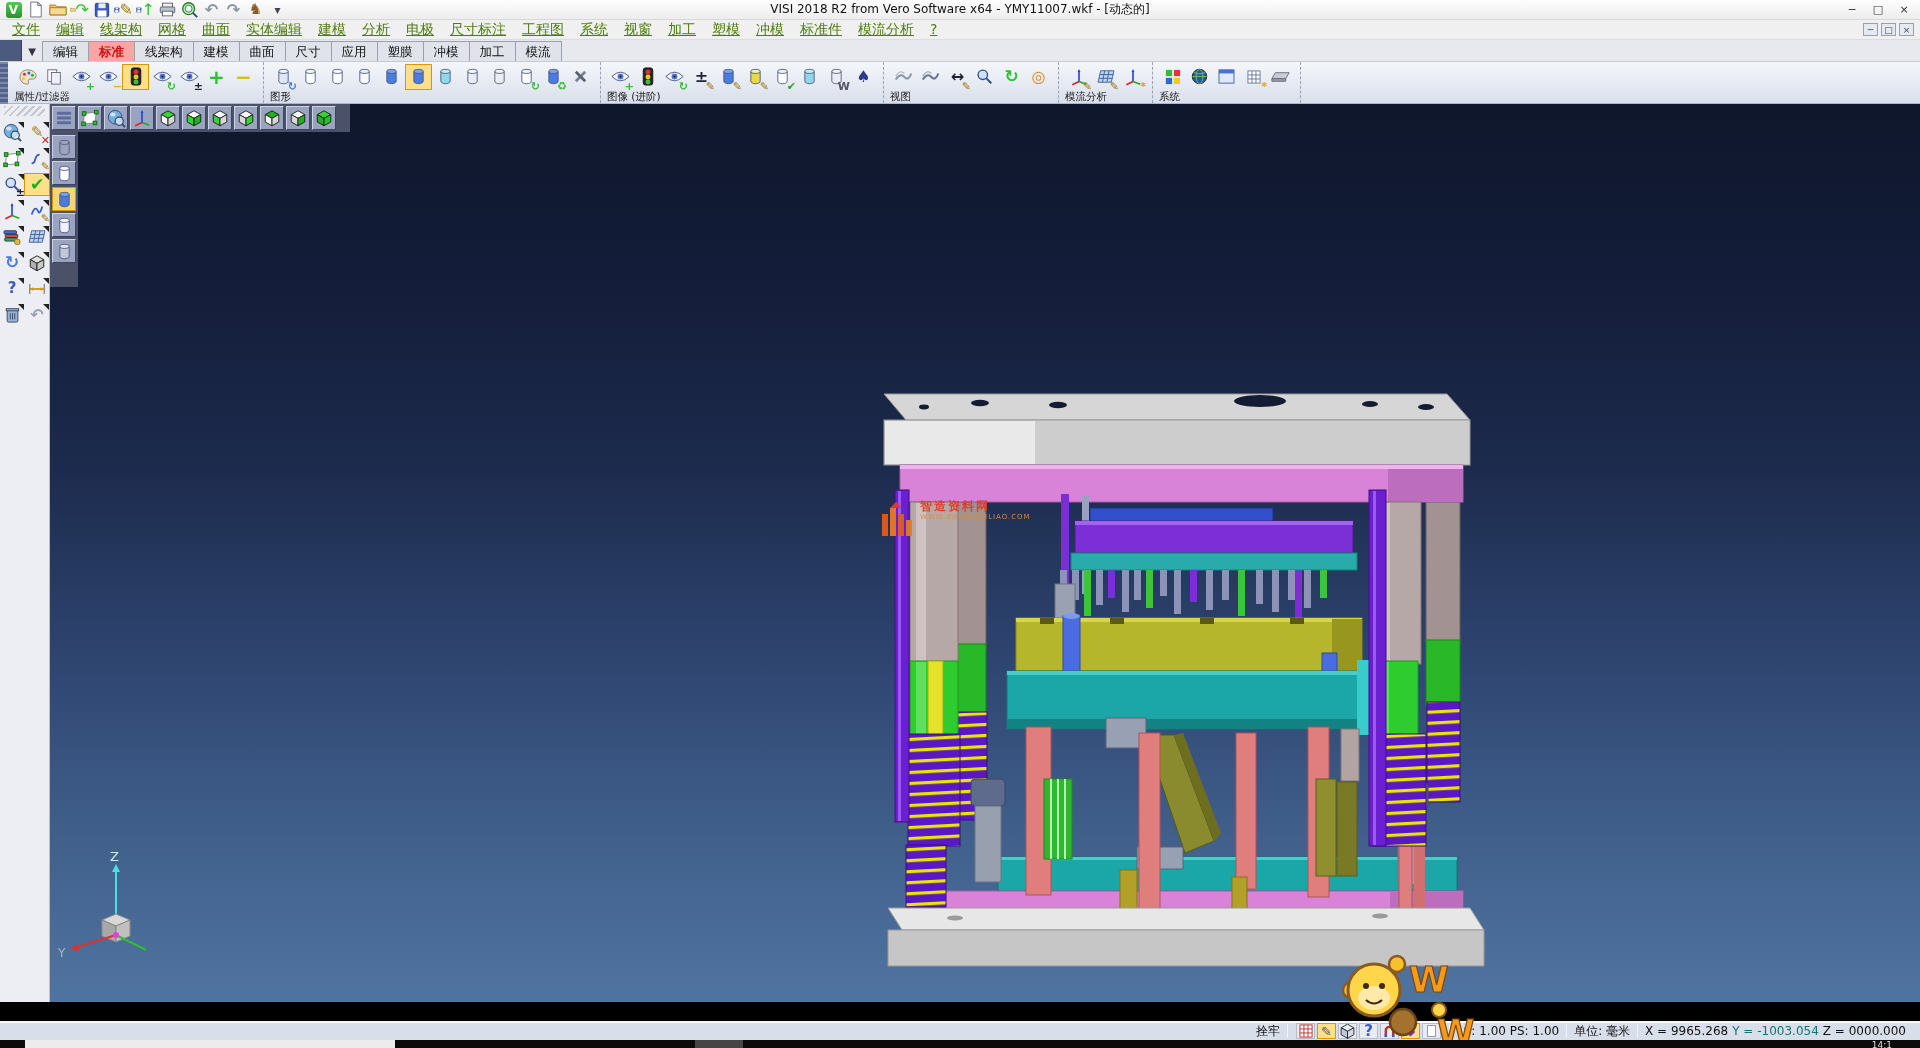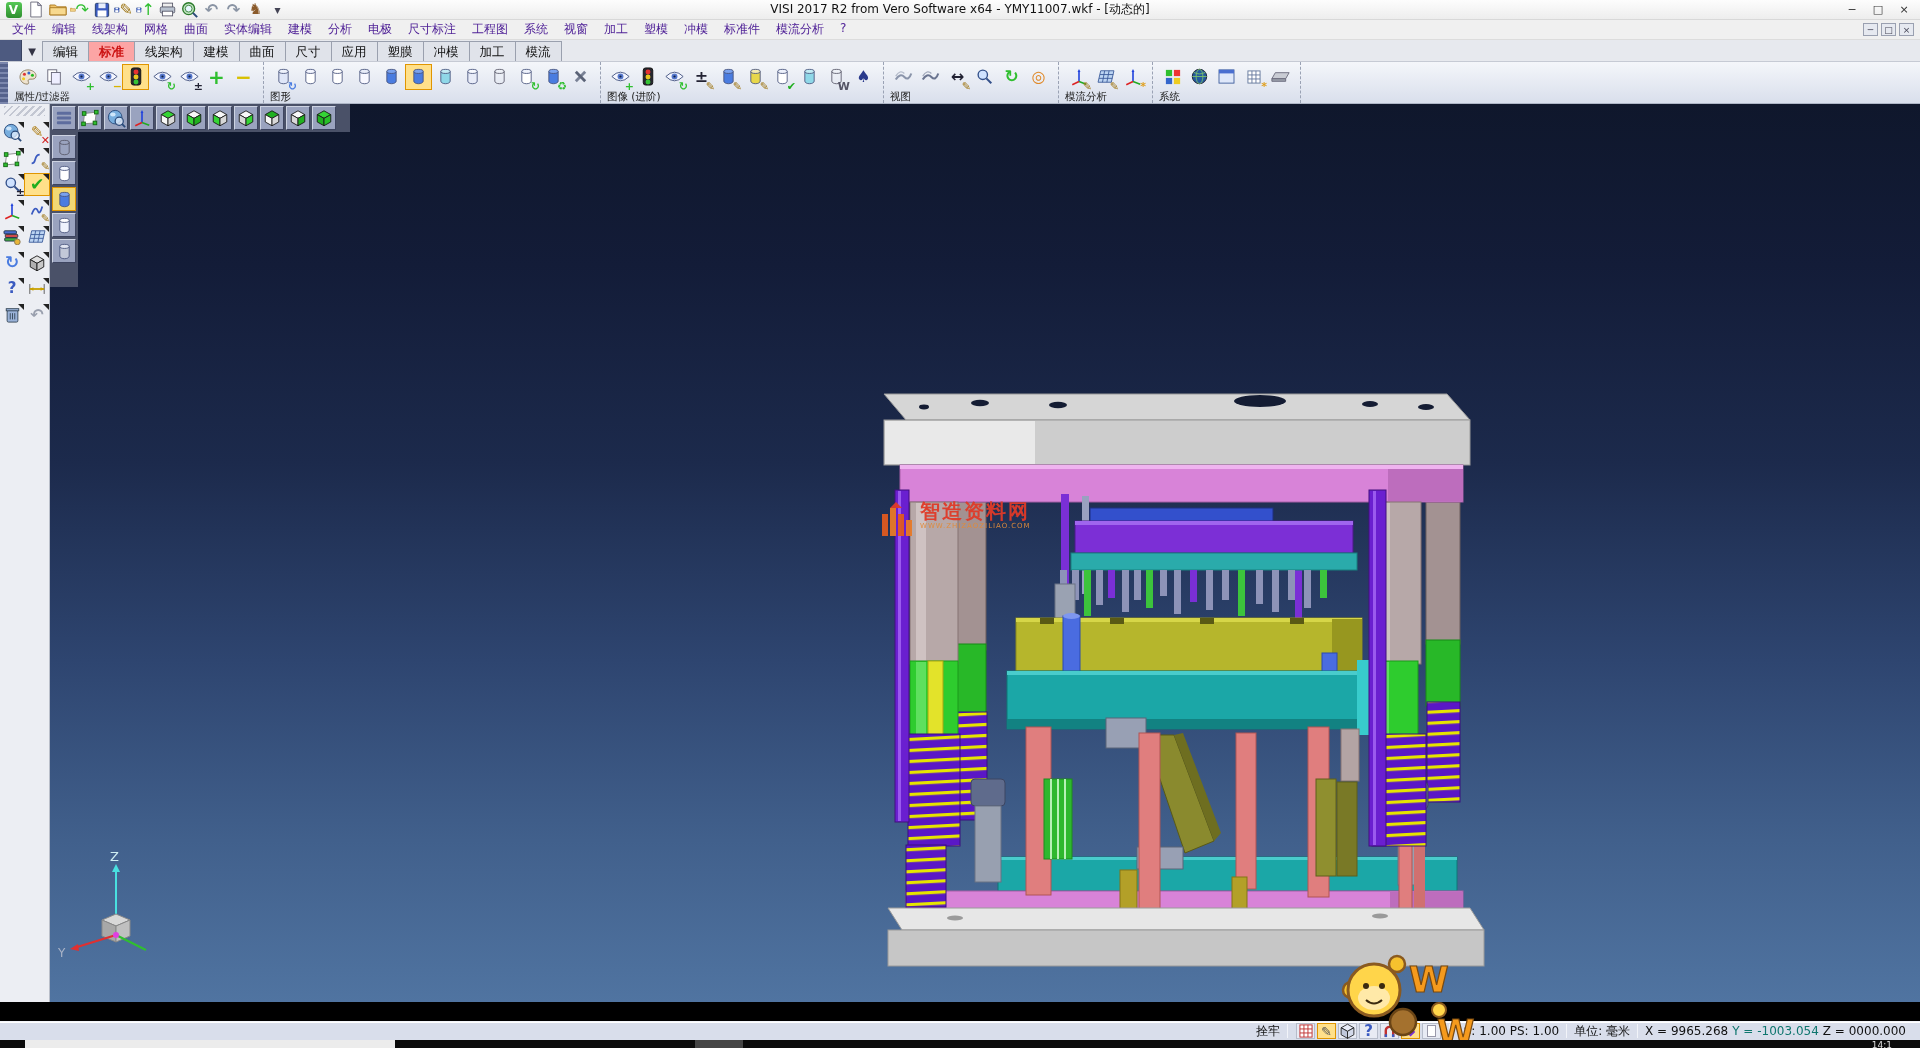--- a/index.html
+++ b/index.html
@@ -12,21 +12,21 @@
     display:flex; align-items:center; padding:0 4px; z-index:40; }
   #qa { display:flex; align-items:center; gap:3px; }
   .qicon { position:relative; width:19px; height:18px; display:flex; align-items:center; justify-content:center; }
   #title-text { position:absolute; left:0; right:0; text-align:center; font-size:12px; color:#111; pointer-events:none; }
   #win-controls { margin-left:auto; display:flex; gap:2px; z-index:2; }
   .wc { width:24px; height:16px; font-size:11px; color:#333; display:flex; align-items:center; justify-content:center; }
 
   
   #menubar { position:absolute; left:0; top:20px; width:1920px; height:20px;
     background:#f0f0f0; border-bottom:1px solid #dcdcdc; display:flex; align-items:center; padding-left:4px; z-index:39; }
-  .menu-item { font-size:12px; color:#4c1d95; padding:1px 8px; cursor:default; }
+  .menu-item { font-size:14px; color:#4d7c0f; padding:1px 8px; cursor:default;text-decoration:underline; }
   #mdi-controls { margin-left:auto; display:flex; gap:3px; margin-right:6px; }
   .mdic { width:15px; height:13px; border:1px solid #9aa0b0; background:#e6e9f0; font-size:9px;
     color:#445; display:flex; align-items:center; justify-content:center; }
 
   
   #tabbar { position:absolute; left:0; top:40px; width:1920px; height:22px;
     background:#e7e9ee; border-bottom:1px solid #c6cad4; display:flex; align-items:flex-end; z-index:38; }
   #tab-corner { width:22px; height:22px; background:#4d5a80; border-right:1px solid #394360; }
   #tab-drop { width:20px; height:20px; display:flex; align-items:center; justify-content:center; font-size:10px; color:#334; }
   .tab { font-size:12.5px; color:#111; border:1px solid #9aa0ae; border-bottom:none; background:#e0e3ea;
@@ -63,21 +63,21 @@
   #view-dock-v { position:absolute; left:50px; top:132px; width:28px; height:155px; background:#4a5168;
     display:flex; flex-direction:column; align-items:center; padding-top:2px; z-index:31; }
   .vt-btn { position:relative; width:24px; height:24px; margin:1px; background:#9aa3bf;
     border-top:1px solid #cdd3e2; border-left:1px solid #cdd3e2; border-right:1px solid #3e4560; border-bottom:1px solid #3e4560;
     display:flex; align-items:center; justify-content:center; }
   .vt-btn.sel { background:#f2d874; border:1px solid #e09500; }
   #model-svg { position:absolute; left:50px; top:104px; }
 
   
   #watermark { position:absolute; left:880px; top:500px; width:190px; display:flex; gap:6px; align-items:flex-start; z-index:20; opacity:.95; }
-  #wm-text .wm-title { font-size:20px; font-weight:bold; color:#e03a28; letter-spacing:2px; line-height:1.1; }
+  #wm-text .wm-title { font-size:12px; font-weight:bold; color:#e03a28; letter-spacing:2px; line-height:1.1; }
   #wm-text .wm-sub { font-size:7px; color:#e08a3a; letter-spacing:1px; }
   #mascot { position:absolute; left:1341px; top:952px; width:135px; height:96px; z-index:60; pointer-events:none; }
 
   
   .statusrow { position:absolute; left:0; width:1920px; height:19px; background:#d9deeb;
     border-top:1px solid #f3f5fa; box-shadow:inset 0 1px 0 #fff; display:flex; align-items:center;
     font-size:12px; color:#111; z-index:35; }
   #status1 { top:1060px; background:#c4b5fd; }
   #status2 { top:1021px; }
   .st-sep { width:1px; height:14px; background:#aab2c4; border-right:1px solid #f2f4f9; margin:0 7px; }
@@ -165,21 +165,21 @@
       <div class="qicon">
         <span style="color:#8a94a4;font-size:16px;font-weight:bold;line-height:1">↷</span>
       </div>
       <div class="qicon">
         <span style="color:#8a5a2a;font-size:15px;font-weight:bold;line-height:1">♞</span>
       </div>
       <div class="qicon">
         <span style="color:#445;font-size:12px;font-weight:bold;line-height:1">▾</span>
       </div>
     </div>
-  <div id="title-text">VISI 2017 R2 from Vero Software x64 - YMY11007.wkf - [动态的]</div>
+  <div id="title-text">VISI 2018 R2 from Vero Software x64 - YMY11007.wkf - [动态的]</div>
   <div id="win-controls">
       <div class="wc">─</div>
       <div class="wc">□</div>
       <div class="wc">×</div>
     </div>
 </div>
 
 <div id="menubar">
   <div id="menu-items" style="display:flex">
       <div class="menu-item">文件</div>

